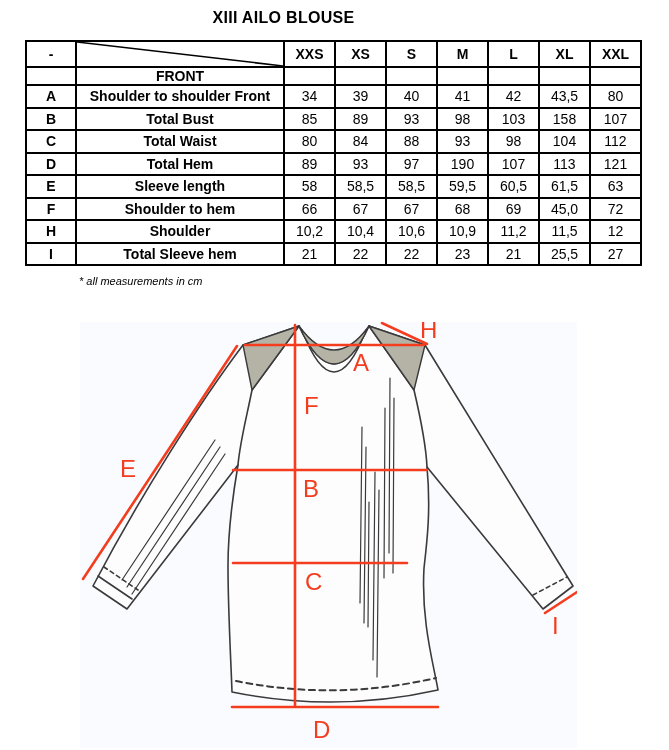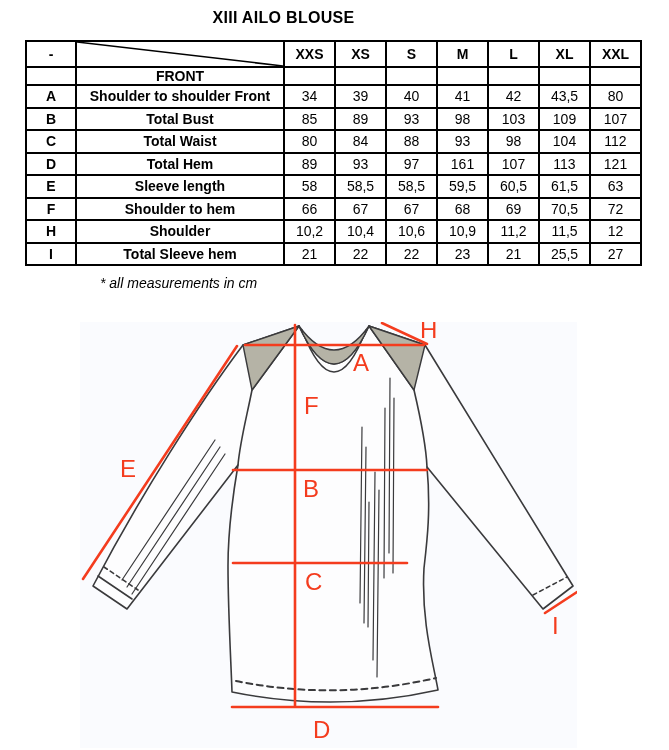--- a/index.html
+++ b/index.html
@@ -16,21 +16,21 @@
   tr.front{height:16px;}
   tr.data{height:22.5px;}
   td.code{font-weight:bold;font-size:15px;}
   td.sizehdr{font-weight:bold;font-size:14.5px;}
   td.name{font-size:13.5px;font-weight:bold;}
   td.frontcell{font-weight:bold;font-size:16px;}
   td.corner{font-weight:bold;font-size:16px;}
   td.ar{text-align:right;padding-right:6px;}
   td.diag{position:relative;}
   td.diag svg{position:absolute;inset:0;width:100%;height:100%;display:block;}
-  .footnote{position:absolute;left:100px;top:275px;font-size:14px;
+  .footnote{position:absolute;left:79px;top:275px;font-size:11px;
             font-style:italic;}
   .diagram{position:absolute;left:80px;top:322px;width:497px;height:426px;
            background:#fafbfe;}
   .diagram svg{display:block;width:497px;height:426px;}
   .dlabel{font-family:"Liberation Sans","DejaVu Sans",sans-serif;
           font-size:24px;}
 </style>
 </head>
 <body>
 
@@ -89,41 +89,41 @@
       <td class="ar">80</td>
     </tr>
     <tr class="data">
       <td class="code">B</td>
       <td class="name">Total Bust</td>
       <td>85</td>
       <td>89</td>
       <td>93</td>
       <td>98</td>
       <td>103</td>
-      <td class="ar">109</td>
+      <td class="ar">158</td>
       <td class="ar">107</td>
     </tr>
     <tr class="data">
       <td class="code">C</td>
       <td class="name">Total Waist</td>
       <td>80</td>
       <td>84</td>
       <td>88</td>
       <td>93</td>
       <td>98</td>
       <td class="ar">104</td>
       <td class="ar">112</td>
     </tr>
     <tr class="data">
       <td class="code">D</td>
       <td class="name">Total Hem</td>
       <td>89</td>
       <td>93</td>
       <td>97</td>
-      <td>161</td>
+      <td>190</td>
       <td>107</td>
       <td class="ar">113</td>
       <td class="ar">121</td>
     </tr>
     <tr class="data">
       <td class="code">E</td>
       <td class="name">Sleeve length</td>
       <td>58</td>
       <td>58,5</td>
       <td>58,5</td>
@@ -133,21 +133,21 @@
       <td class="ar">63</td>
     </tr>
     <tr class="data">
       <td class="code">F</td>
       <td class="name">Shoulder to hem</td>
       <td>66</td>
       <td>67</td>
       <td>67</td>
       <td>68</td>
       <td>69</td>
-      <td class="ar">70,5</td>
+      <td class="ar">45,0</td>
       <td class="ar">72</td>
     </tr>
     <tr class="data">
       <td class="code">H</td>
       <td class="name">Shoulder</td>
       <td>10,2</td>
       <td>10,4</td>
       <td>10,6</td>
       <td>10,9</td>
       <td>11,2</td>

